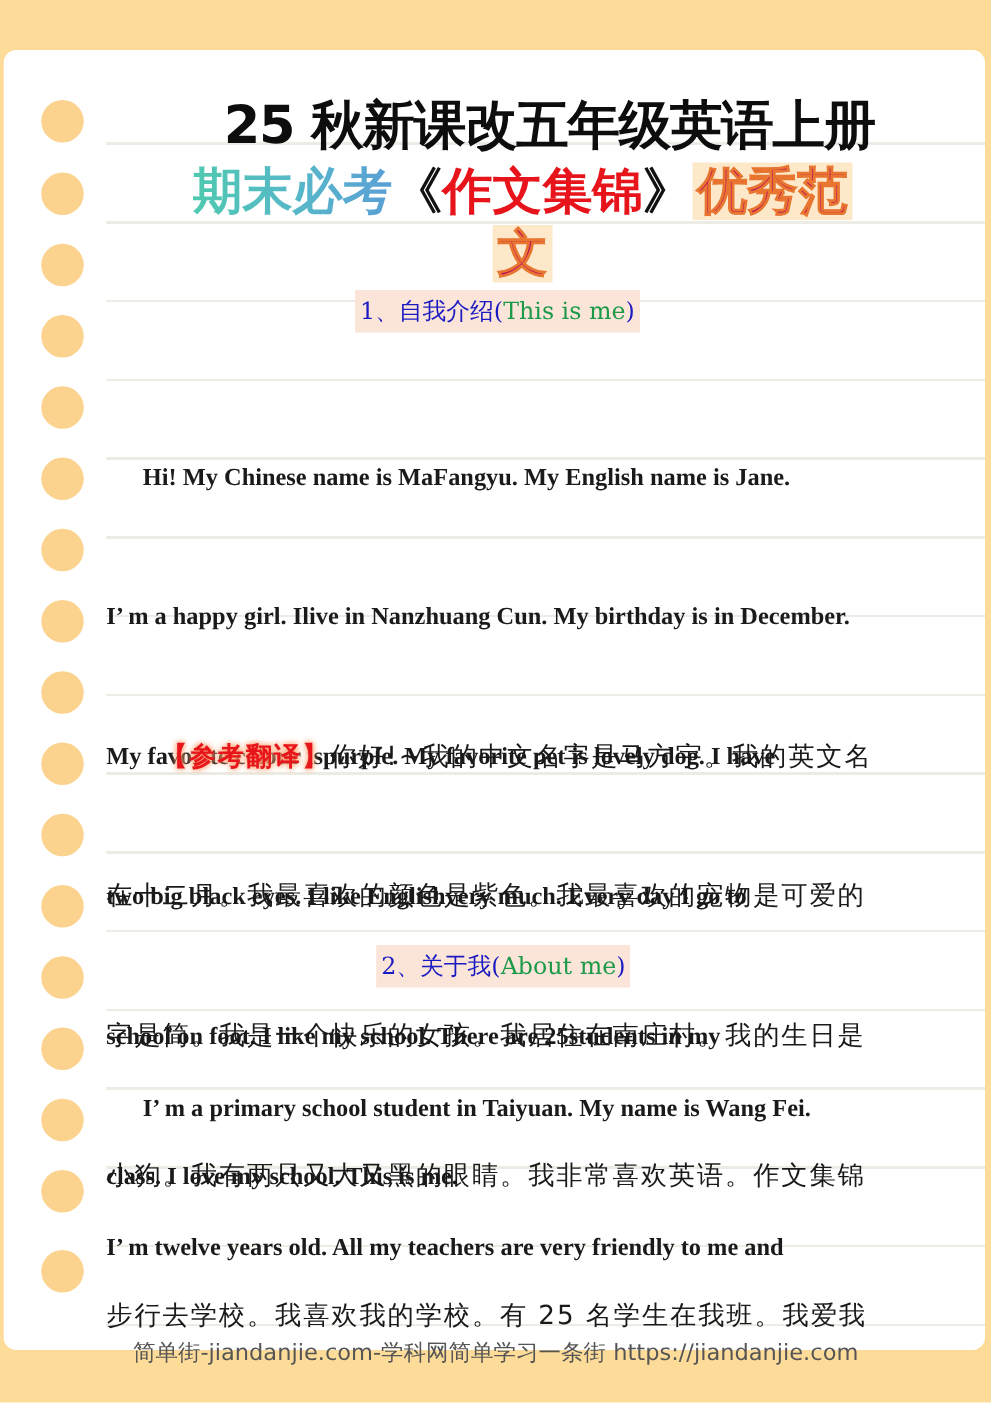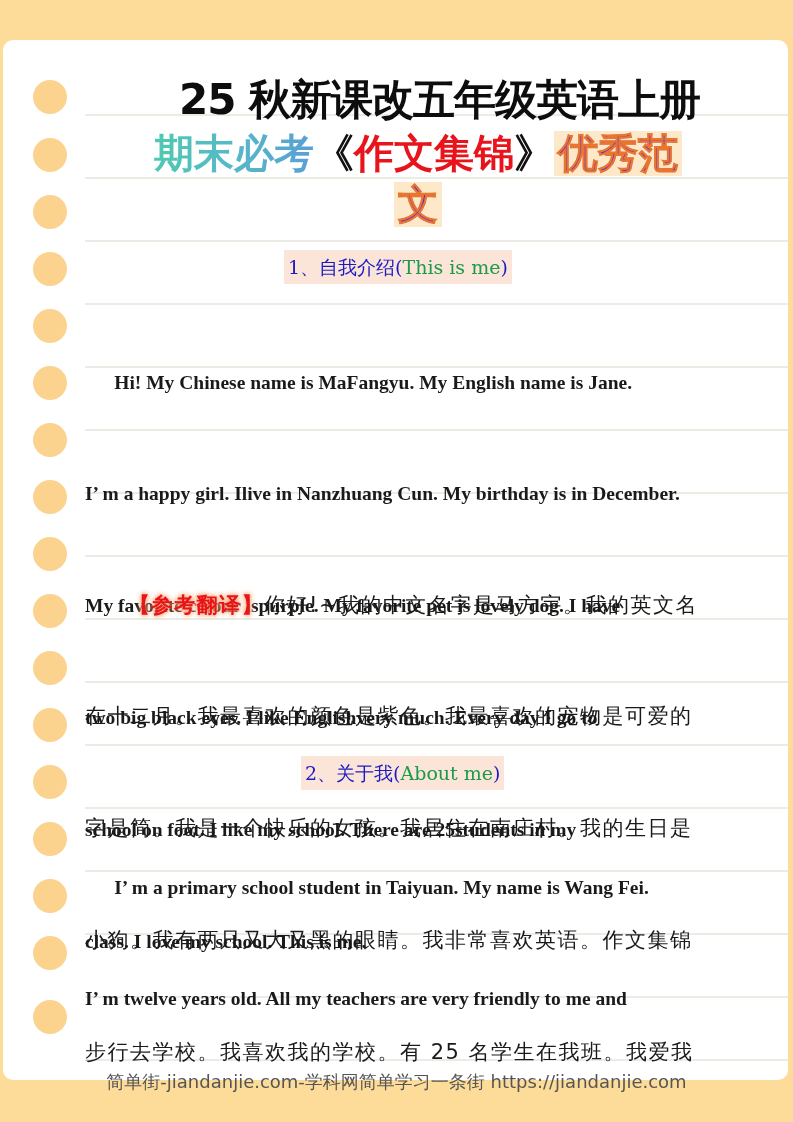--- a/index.html
+++ b/index.html
@@ -40,21 +40,21 @@
     font-family:"DejaVu Sans", sans-serif; font-weight:bold; font-size:40px;
     line-height:50px; text-align:center;
   }
   .t-grad {
     background:linear-gradient(90deg,#4fc9b0 0%,#56b8c8 50%,#5a9fd6 100%);
     -webkit-background-clip:text; background-clip:text; color:transparent;text-align:center;
   }
   .t-red { color:#e8141b; }
   .t-brk { color:#111; }
   .t-orange {
-    color:#6d28d9; background:#fde9c9; padding:0 4px;font-family:Liberation Serif, serif;
+    color:#be185d; background:#fde9c9; padding:0 4px;
     -webkit-text-stroke:1px #e87530;
   }
 
   .section-head {
     position:absolute; height:34px; line-height:34px;
     background:#fbe4d8; font-size:19px; padding:0 4px;
   }
   .sh-cn { color:#1b1bc2; }
   .sh-en { color:#1c9a4a; }
 
@@ -105,21 +105,21 @@
   </div>
 
   <div class="content">
     <div class="title1">25 秋新课改五年级英语上册</div>
 
     <div class="title2">
       <span class="t-grad">期末必考</span><span class="t-brk">《</span><span class="t-red">作文集锦</span><span class="t-brk">》</span><span class="t-orange">优秀范</span><br>
       <span class="t-orange">文</span>
     </div>
 
-    <div class="section-head" style="left:281px; top:210px;">
+    <div class="section-head" style="left:281px; top:192px;">
       <span class="sh-cn">1、自我介绍(</span><span class="sh-en">This is me</span><span class="sh-cn">)</span>
     </div>
 
     <div class="para" style="top:249px;">
       <div>      Hi! My Chinese name is MaFangyu. My English name is Jane.</div>
       <div>I’ m a happy girl. Ilive in Nanzhuang Cun. My birthday is in December.</div>
       <div>My favorite colour ispurple. My favorite pet is lovely dog. I have</div>
       <div>two big black eyes. I like Englishvery much. Every day I go to</div>
       <div>school on foot. I like my school. There are 25students in my</div>
       <div>class. I love my school. This is me.</div>

